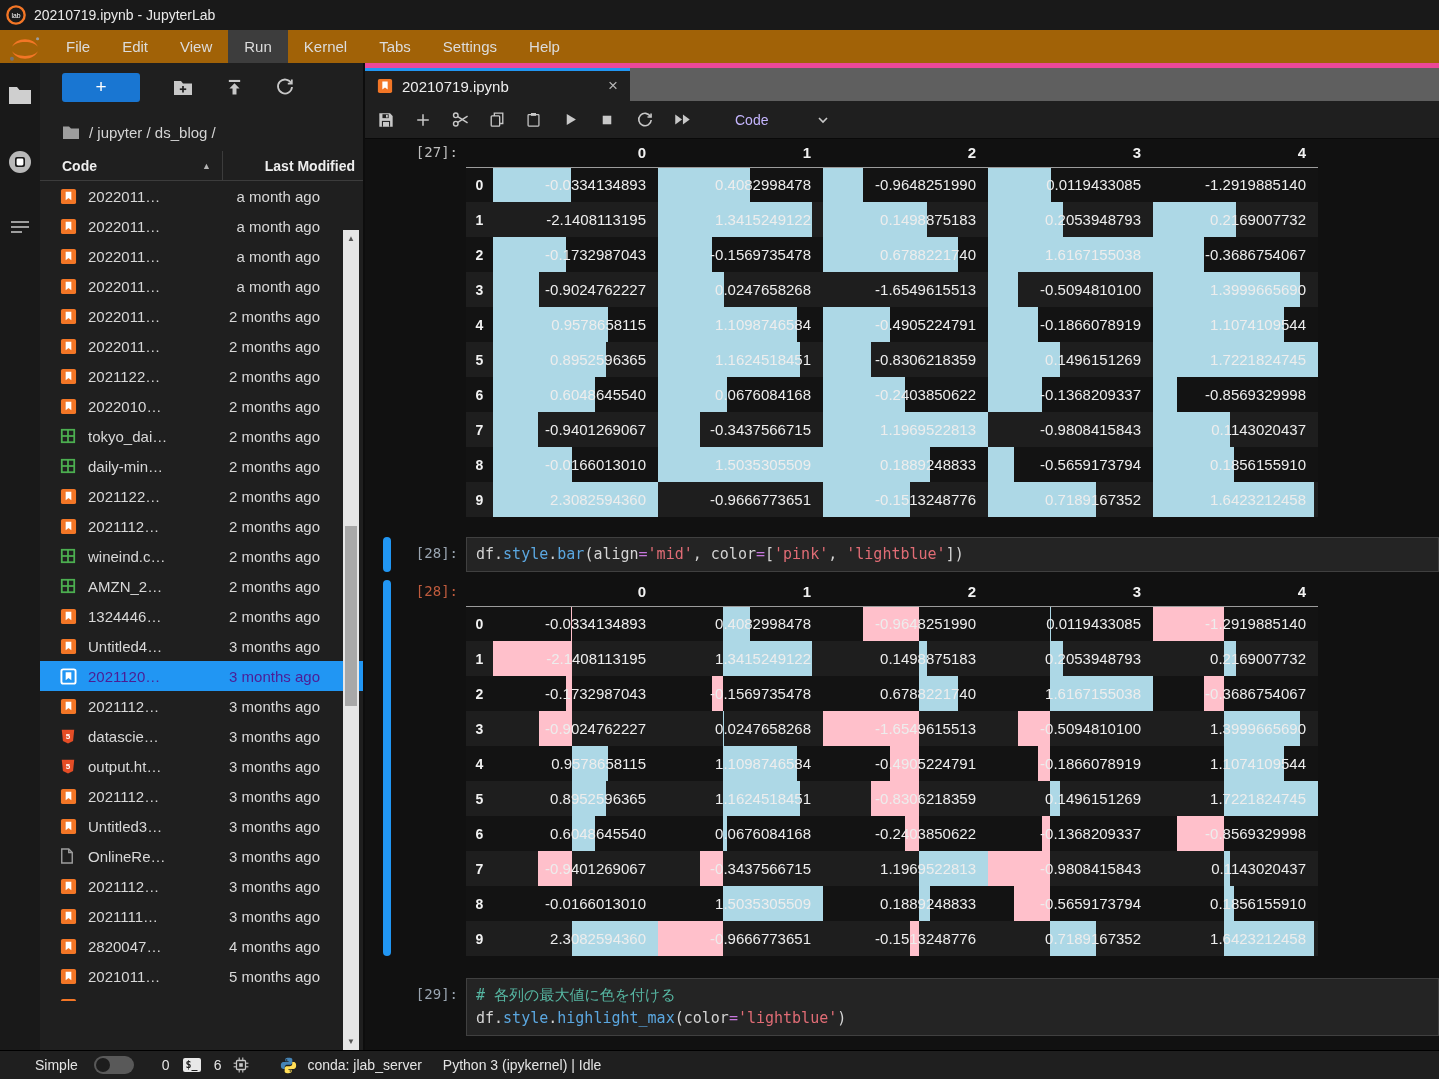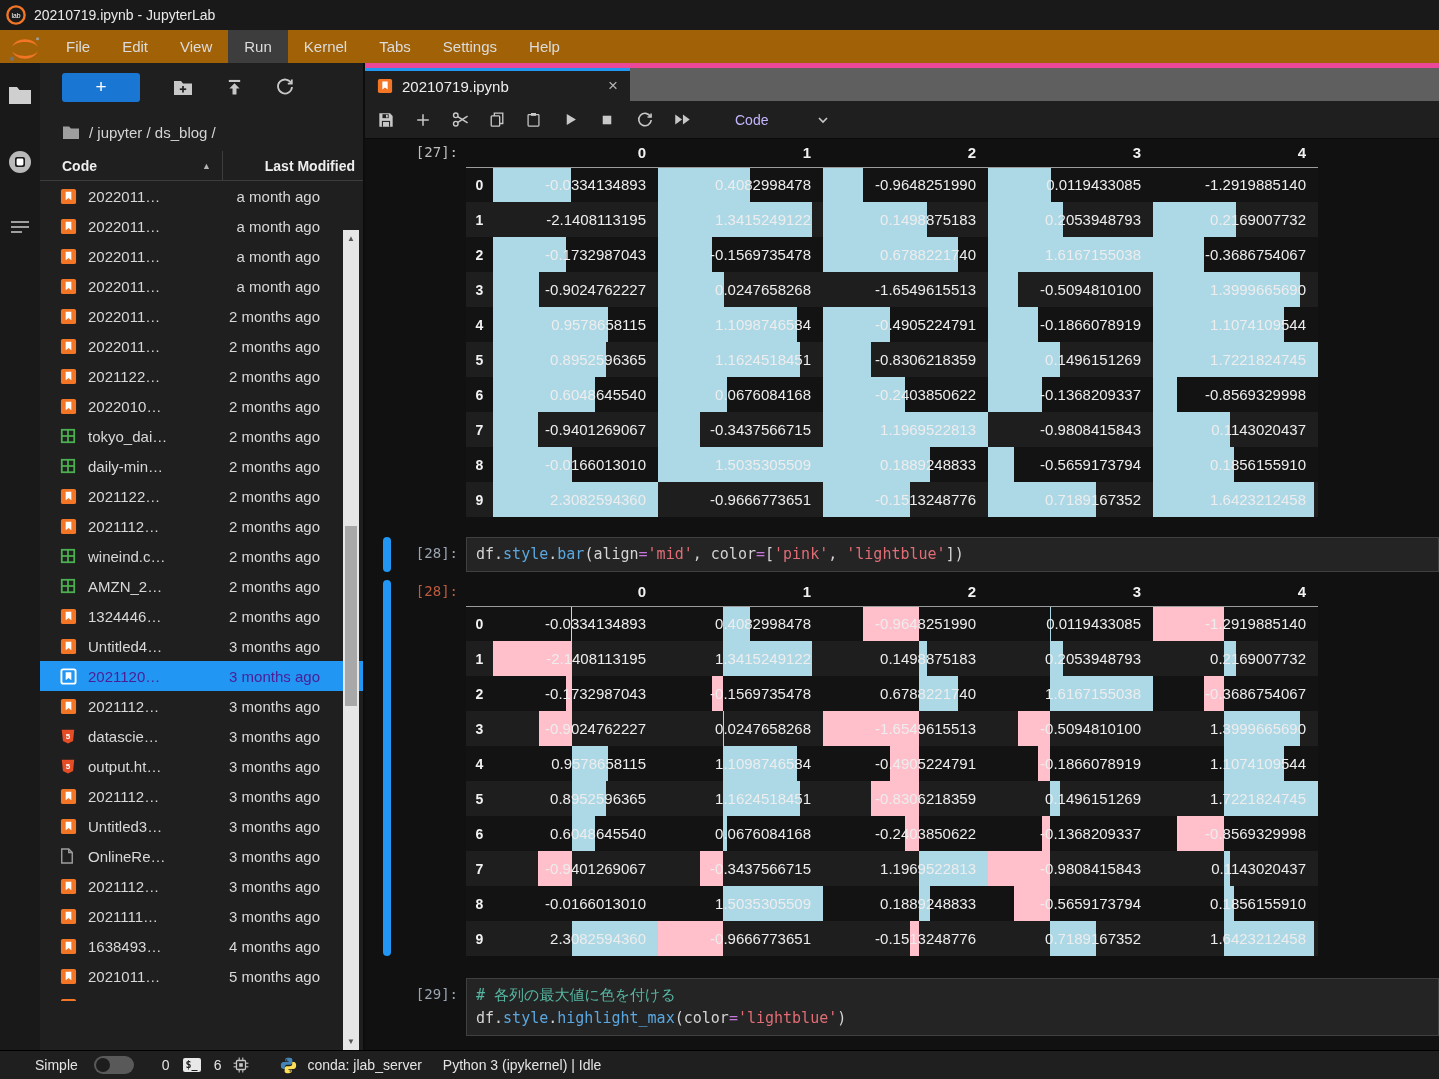--- a/index.html
+++ b/index.html
@@ -460,21 +460,21 @@
           <span class="fname">2021111…</span>
           <span class="fmod">3 months ago</span>
         </div>
         <div class="file-row">
           <span class="fic">
             <svg width="17" height="17" viewBox="0 0 18 18">
               <rect x="1" y="1" width="16" height="16" rx="2" fill="#f37626"></rect>
               <path d="M6 4h6v9l-3-2.4L6 13z" fill="#fff"></path>
             </svg>
           </span>
-          <span class="fname">1638493…</span>
+          <span class="fname">2820047…</span>
           <span class="fmod">4 months ago</span>
         </div>
         <div class="file-row">
           <span class="fic">
             <svg width="17" height="17" viewBox="0 0 18 18">
               <rect x="1" y="1" width="16" height="16" rx="2" fill="#f37626"></rect>
               <path d="M6 4h6v9l-3-2.4L6 13z" fill="#fff"></path>
             </svg>
           </span>
           <span class="fname">2021011…</span>

